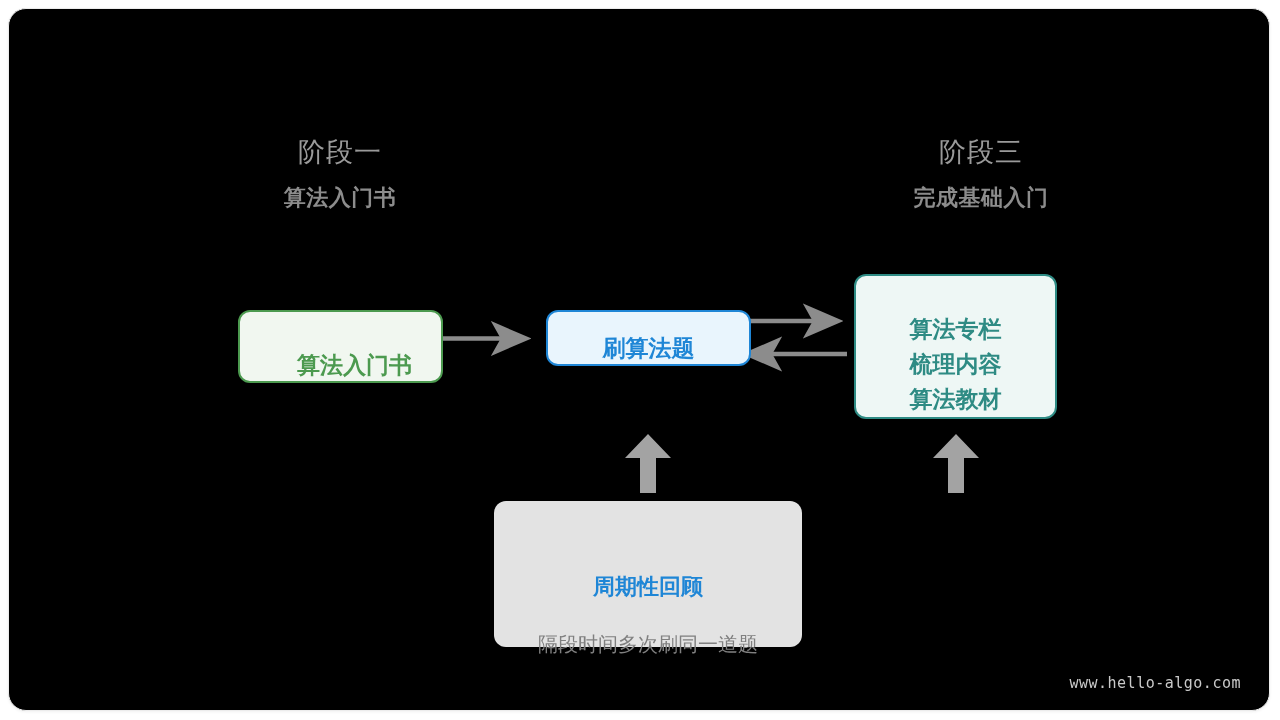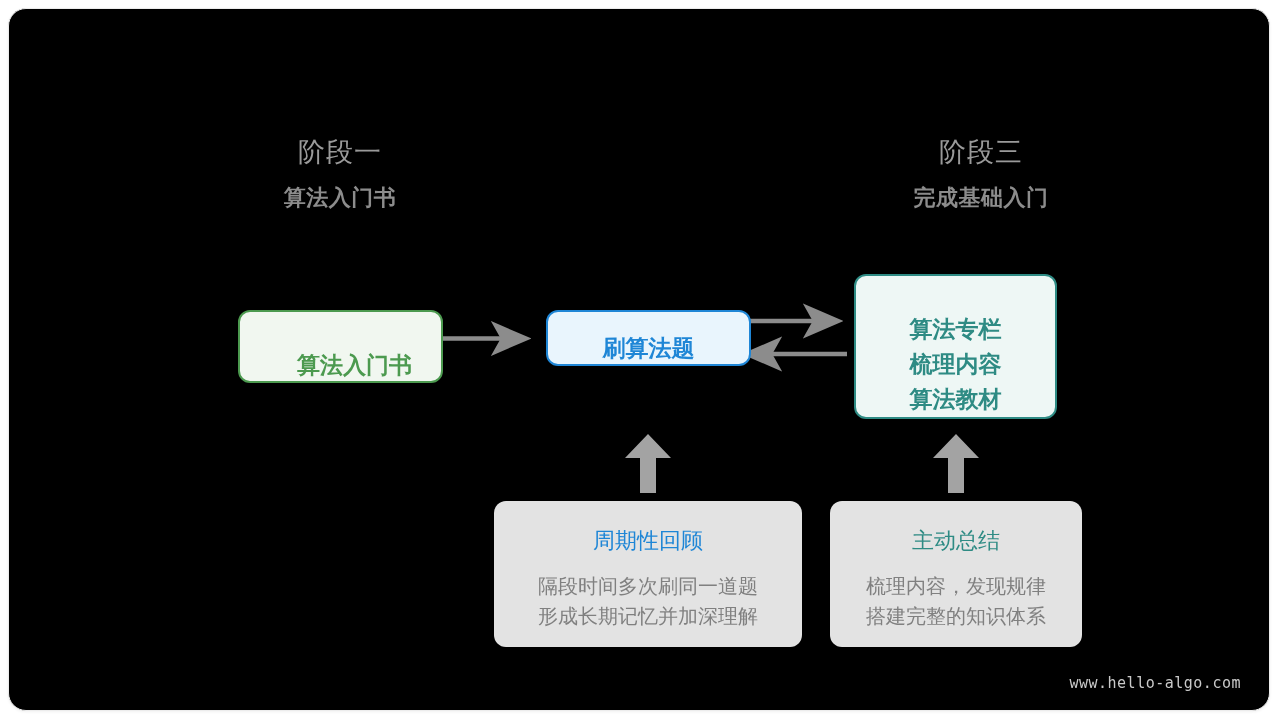--- a/index.html
+++ b/index.html
@@ -101,28 +101,29 @@
   .tip-box {
     position: absolute;
     box-sizing: border-box;
     background: #e3e3e3;
     border-radius: 12px;
     text-align: center;
     padding-top: 26px;
   }
   .tip-title {
     font-size: 22px;
-    font-weight: normal;
+    font-weight: bold;
     line-height: 28px;
+    margin-top: 46px;
   }
   .tip-body {
     font-size: 20px;
     color: #808080;
     line-height: 30px;
-    margin-top: 16px;
+    margin-top: 28px;
   }
   .tip-body span { display: block; }
 
   #tip-review  { left: 485px; top: 492px; width: 308px; height: 146px; }
   #tip-review  .tip-title { color: #1f86d6; }
 
   #tip-summary { left: 821px; top: 492px; width: 252px; height: 146px; }
   #tip-summary .tip-title { color: #2e8b84; }
 
   
@@ -202,27 +203,19 @@
   <div class="flow-box" id="box-resources">
     <span class="res-line">算法专栏</span>
     <span class="res-line">梳理内容</span>
     <span class="res-line">算法教材</span>
   </div>
 
   <div class="tip-box" id="tip-review">
     <div class="tip-title">周期性回顾</div>
     <div class="tip-body">
       <span>隔段时间多次刷同一道题</span>
-      <span>形成长期记忆并加深理解</span>
     </div>
   </div>
 
-  <div class="tip-box" id="tip-summary">
-    <div class="tip-title">主动总结</div>
-    <div class="tip-body">
-      <span>梳理内容，发现规律</span>
-      <span>搭建完整的知识体系</span>
-    </div>
-  </div>
 
   <div id="watermark">www.hello-algo.com</div>
 
 </div>
 
 </body></html>

